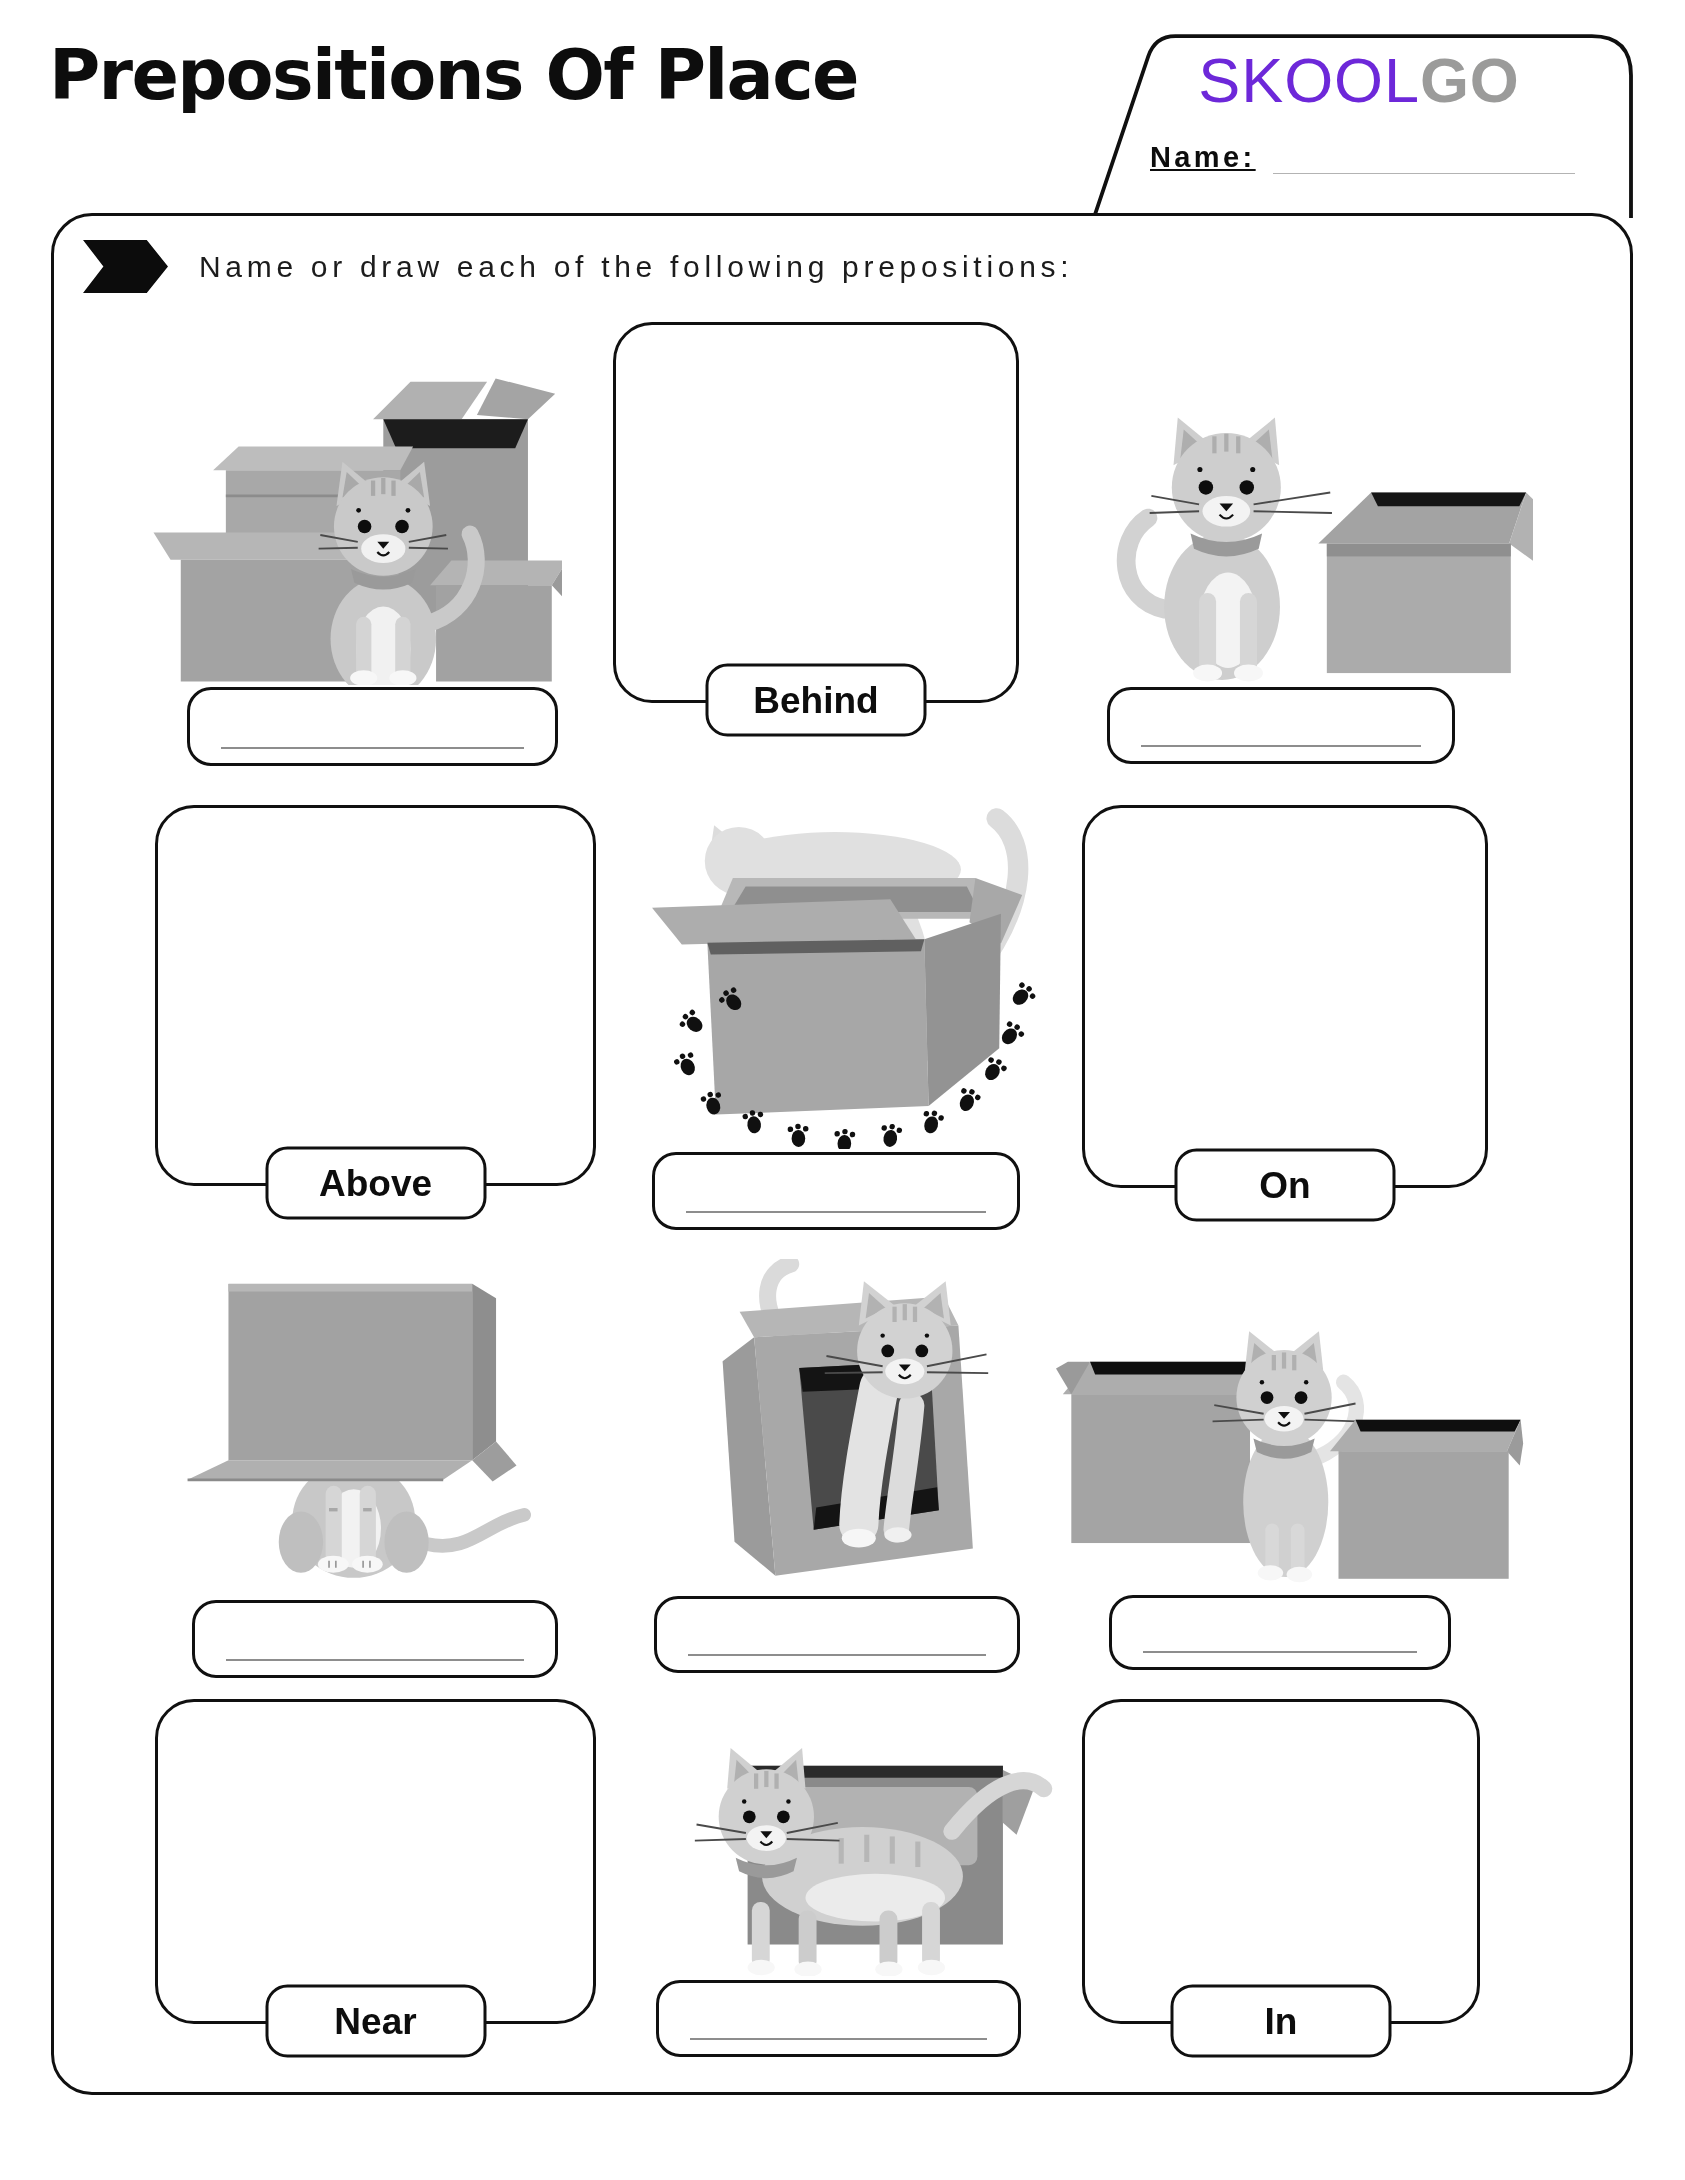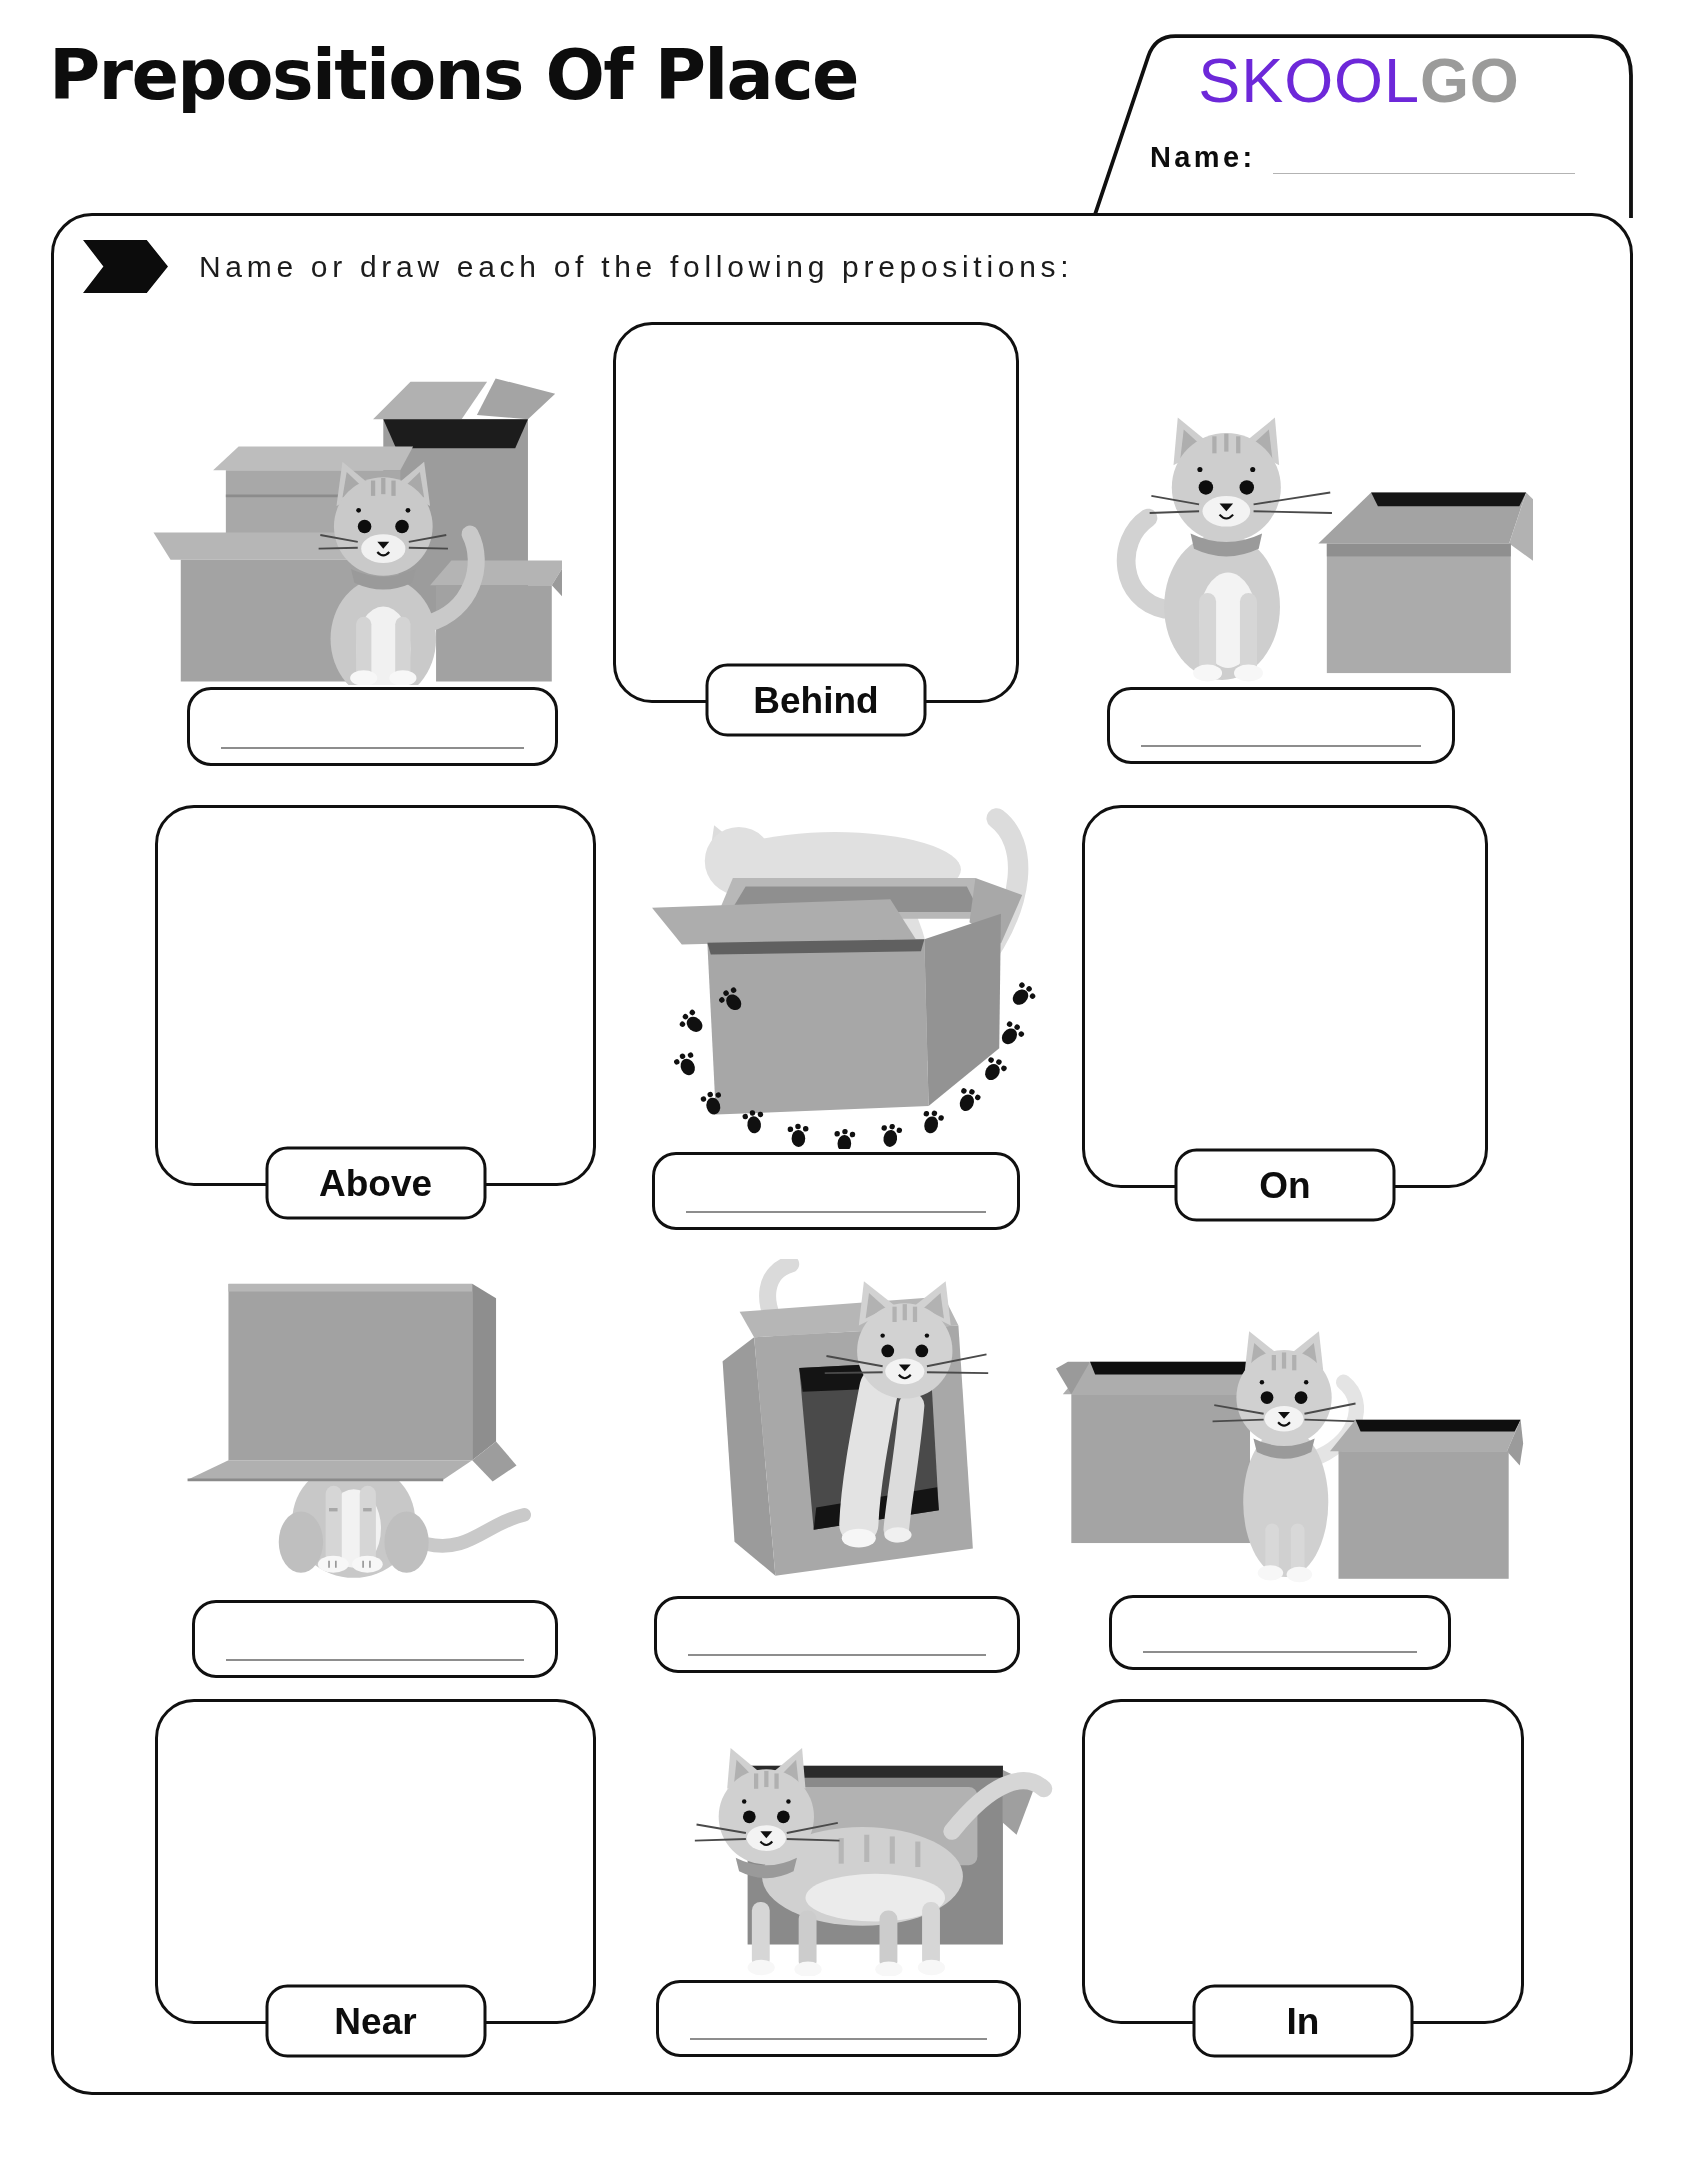--- a/index.html
+++ b/index.html
@@ -6,21 +6,21 @@
   .sheet{position:relative;width:1686px;height:2181px;background:#fff;overflow:hidden;
          font-family:"Liberation Sans",sans-serif;color:#0d0d0d;}
   
   .title{position:absolute;left:49px;top:34px;font-family:"DejaVu Sans",sans-serif;
          font-weight:700;font-size:70px;letter-spacing:-1.7px;white-space:nowrap;}
   .tab-svg{position:absolute;left:1083px;top:31px;width:552px;height:187px;}
   .logo-row{position:absolute;left:1083px;top:44px;width:552px;text-align:center;
             font-size:63px;white-space:nowrap;letter-spacing:0.9px;}
   .logo-skool{font-weight:400;color:#6d28d9;}
   .logo-go{font-weight:800;}
-  .name-row{position:absolute;left:1150px;top:141px;display:flex;align-items:flex-end;gap:17px;}
+  .name-row{position:absolute;left:1150px;top:141px;display:flex;align-items:flex-end;gap:17px;text-decoration:underline;}
   .name-label{font-weight:700;font-size:29px;letter-spacing:3.4px;}
   .name-line{display:inline-block;width:302px;height:29px;border-bottom:1.7px solid #b3b3b3;}
   
   .main-box{position:absolute;left:51px;top:213px;width:1582px;height:1882px;
             border:3.4px solid #101010;border-radius:41px;background:#fff;box-sizing:border-box;}
   
   .instruction{position:absolute;left:83px;top:240px;display:flex;align-items:center;gap:31px;}
   .arrow-tag{width:85px;height:53px;background:#0c0c0c;
              clip-path:polygon(0 0,75% 0,100% 50%,75% 100%,0 100%,24% 50%);}
   .instr-text{font-size:30px;letter-spacing:4.7px;color:#1c1c1c;white-space:nowrap;}
@@ -429,21 +429,21 @@
       <polygon points="105,112 119,112 112,120" fill="#101010"></polygon>
       <path d="M 105,124 Q 112,132 119,124" stroke="#101010" stroke-width="2.4" fill="none"></path>
       <path d="M 88,114 L 30,104 M 88,121 L 28,123 M 136,114 L 196,102 M 136,121 L 198,123" stroke="#4a4a4a" stroke-width="2.2" fill="none"></path>
       <path d="M 76,143 Q 112,161 148,143 L 144,159 Q 112,175 80,159 Z" fill="#9a9a9a"></path>
     </svg>
   </div>
   <div class="answer-pill" style="left:656px;top:1980px;width:365px;height:77px;">
     <div class="write-line"></div>
   </div>
 
-  <div class="draw-box" style="left:1082px;top:1699px;width:442px;height:325px;">
+  <div class="draw-box" style="left:1082px;top:1699px;width:398px;height:325px;">
     <div class="label-pill">
       <span>In</span>
     </div>
   </div>
 
 
 </div>
 
 
 </body></html>

